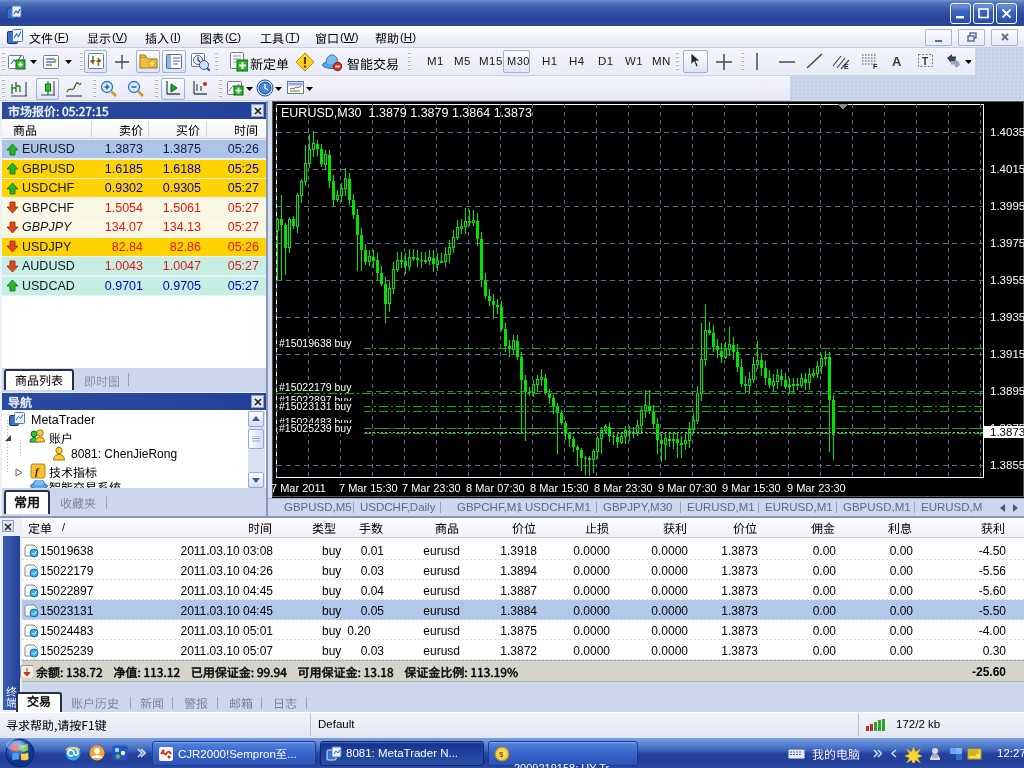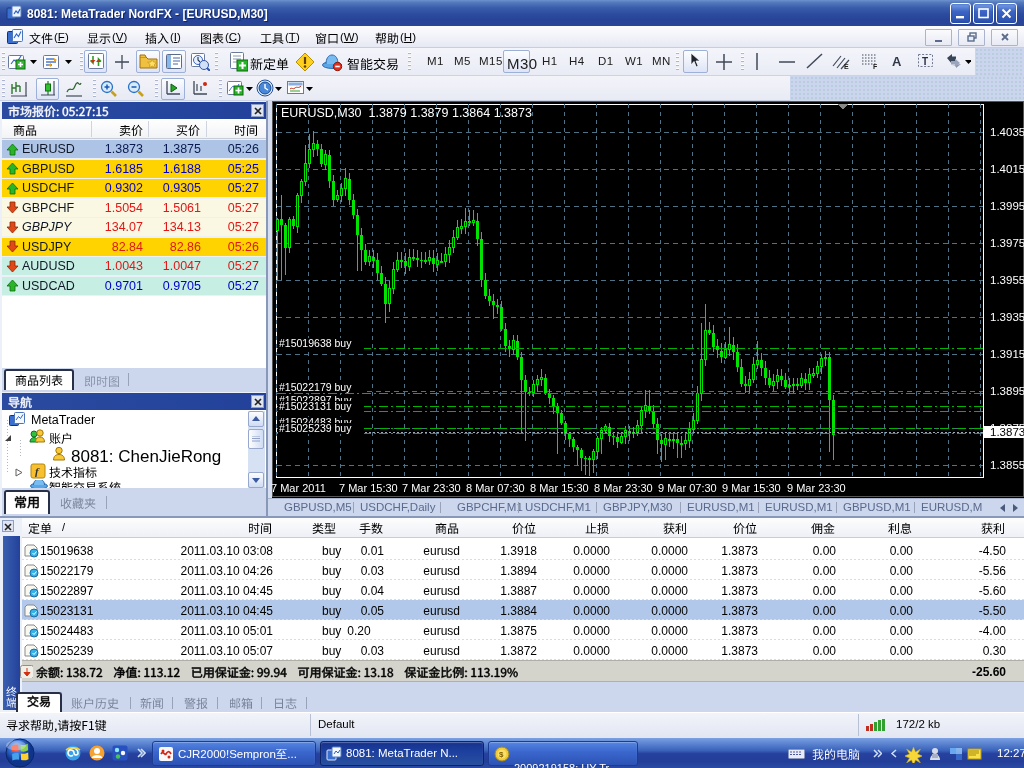--- a/index.html
+++ b/index.html
@@ -7,21 +7,20 @@
 .abs{position:absolute;}
 .lat{position:absolute;white-space:nowrap;}
 </style></head><body>
 <div id="root">
     <div class="abs" style="left:0;top:0;width:1024px;height:26px;background:linear-gradient(#6d92cf 0%,#5379bc 10%,#3a5dab 30%,#2c4b9e 55%,#27449a 75%,#2a4697 100%);"></div>
     <svg class="abs" style="left:6px;top:5px" width="16" height="16">
       <rect x="1" y="3" width="9" height="11" rx="1" fill="#3a6fd0" stroke="#183a80"></rect>
       <rect x="6" y="1" width="9" height="11" rx="1" fill="#eef3fc" stroke="#5580c0"></rect>
       <path d="M8 9l2-3 2 2 2-4" stroke="#2a62c8" stroke-width="1.2" fill="none"></path>
     </svg>
-    <div class="lat" style="left:27px;top:7px;font-size:12px;color:#fff;font-weight:bold;text-shadow:1px 1px 1px #0a2060;">8081: MetaTrader NordFX - [EURUSD,M30]</div>
     <div class="abs" style="left:950px;top:3px;width:21px;height:21px;border-radius:3px;background:linear-gradient(#7aa0e8,#3b64c4 40%,#2a50ae);border:1px solid #fff;box-shadow:inset 0 0 2px #1a3a8a;color:#fff;font-size:12px;text-align:center;line-height:19px;font-weight:bold;"><svg width="11" height="11" style="margin-top:5px">
         <rect x="1" y="7" width="8" height="2.4" fill="#fff"></rect>
       </svg></div>
     <div class="abs" style="left:973px;top:3px;width:21px;height:21px;border-radius:3px;background:linear-gradient(#7aa0e8,#3b64c4 40%,#2a50ae);border:1px solid #fff;box-shadow:inset 0 0 2px #1a3a8a;color:#fff;font-size:12px;text-align:center;line-height:19px;font-weight:bold;"><svg width="11" height="11" style="margin-top:4px">
         <rect x="1" y="1" width="9" height="8.5" fill="none" stroke="#fff" stroke-width="1.6"></rect>
       </svg></div>
     <div class="abs" style="left:996px;top:3px;width:21px;height:21px;border-radius:3px;background:linear-gradient(#7aa0e8,#3b64c4 40%,#2a50ae);border:1px solid #fff;box-shadow:inset 0 0 2px #1a3a8a;color:#fff;font-size:12px;text-align:center;line-height:19px;font-weight:bold;"><svg width="11" height="11" style="margin-top:4px">
         <path d="M1.5 1.5l8 8M9.5 1.5l-8 8" stroke="#fff" stroke-width="1.9"></path>
       </svg></div>
     <div class="abs" style="left:0;top:26px;width:1024px;height:22px;background:linear-gradient(#fdfdfe,#f0f1f8 60%,#e6e8f3);border-bottom:1px solid #c8cde0;"></div>
@@ -145,21 +144,21 @@
       <rect x="13.2" y="13.7" width="4.6" height="1.6" fill="#fff"></rect>
     </svg>
     <svg style="position:absolute;left:347px;top:54px;" width="52" height="19" viewBox="0 0 52 19">
       <path fill="#000" d="M8 6.1H10.7V8.9H8ZM7.1 5.2V9.8H11.6V5.2ZM3.5 13.5H9.6V14.8H3.5ZM3.5 12.8V11.6H9.6V12.8ZM2.5 10.8V16.1H3.5V15.6H9.6V16.1H10.5V10.8ZM2.1 4.1C1.8 5.1 1.3 6.1 0.7 6.7C0.9 6.8 1.2 7.1 1.4 7.2C1.7 6.9 2 6.5 2.2 6H3.4V6.8L3.3 7.3H0.7V8.1H3.2C2.9 8.9 2.2 9.7 0.5 10.4C0.7 10.5 1 10.8 1.2 11.1C2.5 10.4 3.3 9.7 3.7 8.9C4.4 9.4 5.4 10.1 5.8 10.4L6.4 9.7C6.1 9.5 4.6 8.6 4 8.3L4.1 8.1H6.5V7.3H4.3L4.3 6.8V6H6.2V5.2H2.7C2.8 4.9 2.9 4.6 3 4.3Z M18 9.6V10.7H15.2V9.6ZM14.3 8.8V16.1H15.2V13.5H18V15C18 15.1 17.9 15.2 17.8 15.2C17.6 15.2 17 15.2 16.4 15.2C16.5 15.4 16.7 15.8 16.7 16.1C17.6 16.1 18.1 16.1 18.5 15.9C18.8 15.8 18.9 15.5 18.9 15V8.8ZM15.2 11.5H18V12.7H15.2ZM24.2 5.1C23.4 5.5 22.2 6 21.1 6.4V4.2H20.2V8.5C20.2 9.6 20.5 9.9 21.7 9.9C22 9.9 23.7 9.9 24 9.9C25 9.9 25.3 9.4 25.4 7.9C25.1 7.8 24.7 7.6 24.5 7.5C24.5 8.8 24.4 9 23.9 9C23.5 9 22.1 9 21.8 9C21.2 9 21.1 8.9 21.1 8.5V7.2C22.4 6.8 23.8 6.3 24.8 5.9ZM24.3 10.9C23.6 11.4 22.3 11.9 21.1 12.3V10.2H20.2V14.6C20.2 15.7 20.5 16 21.8 16C22 16 23.8 16 24 16C25.1 16 25.4 15.5 25.5 13.8C25.3 13.7 24.9 13.6 24.6 13.4C24.6 14.9 24.5 15.1 24 15.1C23.6 15.1 22.1 15.1 21.9 15.1C21.2 15.1 21.1 15.1 21.1 14.6V13.1C22.4 12.8 23.9 12.2 24.9 11.7ZM14.1 7.9C14.4 7.8 14.8 7.7 18.4 7.5C18.5 7.7 18.6 7.9 18.7 8.2L19.5 7.8C19.3 7 18.5 5.8 17.8 4.9L17.1 5.3C17.4 5.7 17.7 6.2 18 6.7L15.1 6.9C15.7 6.2 16.3 5.3 16.7 4.4L15.7 4.1C15.3 5.1 14.6 6.2 14.4 6.4C14.1 6.7 13.9 6.9 13.8 7C13.9 7.2 14 7.7 14.1 7.9Z M30.1 7.3C29.4 8.3 28.1 9.3 26.9 10C27.1 10.1 27.5 10.5 27.7 10.7C28.8 10 30.2 8.8 31.1 7.7ZM34 7.9C35.2 8.7 36.7 9.9 37.3 10.8L38.2 10.1C37.5 9.3 36 8.1 34.8 7.3ZM30.6 9.6 29.7 9.9C30.2 11.1 30.9 12.2 31.8 13.1C30.5 14.1 28.7 14.8 26.6 15.3C26.8 15.5 27.1 15.9 27.2 16.1C29.3 15.6 31.1 14.9 32.5 13.8C33.9 14.9 35.7 15.6 37.8 16C38 15.8 38.2 15.4 38.5 15.1C36.4 14.8 34.6 14.1 33.3 13.1C34.2 12.2 34.9 11.1 35.5 9.8L34.5 9.5C34 10.7 33.4 11.7 32.5 12.5C31.7 11.7 31 10.7 30.6 9.6ZM31.4 4.4C31.8 4.8 32.1 5.5 32.3 6H26.9V6.9H38.1V6H32.7L33.3 5.7C33.1 5.3 32.7 4.6 32.4 4Z M42.4 7.6H48.8V8.9H42.4ZM42.4 5.6H48.8V6.9H42.4ZM41.4 4.8V9.8H42.9C42 10.9 40.8 12 39.5 12.8C39.7 12.9 40.1 13.3 40.3 13.4C41 13 41.7 12.4 42.4 11.7H44.2C43.3 13.1 42 14.4 40.6 15.2C40.8 15.3 41.2 15.7 41.4 15.9C42.8 14.9 44.3 13.4 45.3 11.7H47C46.4 13.3 45.4 14.7 44.2 15.6C44.4 15.7 44.8 16 45 16.2C46.2 15.2 47.3 13.6 48 11.7H49.6C49.4 14 49.2 14.9 48.9 15.2C48.8 15.3 48.7 15.3 48.4 15.3C48.2 15.3 47.6 15.3 47 15.2C47.1 15.5 47.2 15.9 47.2 16.1C47.9 16.1 48.5 16.1 48.8 16.1C49.2 16.1 49.5 16 49.7 15.8C50.1 15.3 50.4 14.2 50.6 11.3C50.7 11.2 50.7 10.9 50.7 10.9H43.2C43.5 10.5 43.8 10.1 44 9.8H49.8V4.8Z"></path>
     </svg>
     <div class="abs" style="left:408px;top:52px;width:3px;height:20px;background:repeating-linear-gradient(#fff 0 1px,#aab4d0 1px 2px,transparent 2px 4px);"></div>
     <div class="lat" style="left:427px;top:55px;font-size:11.5px;color:#202020;letter-spacing:0.5px;">M1</div>
     <div class="lat" style="left:454px;top:55px;font-size:11.5px;color:#202020;letter-spacing:0.5px;">M5</div>
     <div class="lat" style="left:479px;top:55px;font-size:11.5px;color:#202020;letter-spacing:0.5px;">M15</div>
     <div class="abs" style="left:503px;top:50px;width:27px;height:23px;background:linear-gradient(#fdfdff,#dde4f6);border:1px solid #9db0d8;border-radius:2px;"></div>
-    <div class="lat" style="left:507px;top:55px;font-size:15px;color:#202020;letter-spacing:0.5px;">M30</div>
+    <div class="lat" style="left:507px;top:55px;font-size:11px;color:#202020;letter-spacing:0.5px;">M30</div>
     <div class="lat" style="left:542px;top:55px;font-size:11.5px;color:#202020;letter-spacing:0.5px;">H1</div>
     <div class="lat" style="left:569px;top:55px;font-size:11.5px;color:#202020;letter-spacing:0.5px;">H4</div>
     <div class="lat" style="left:598px;top:55px;font-size:11.5px;color:#202020;letter-spacing:0.5px;">D1</div>
     <div class="lat" style="left:625px;top:55px;font-size:11.5px;color:#202020;letter-spacing:0.5px;">W1</div>
     <div class="lat" style="left:652px;top:55px;font-size:11.5px;color:#202020;letter-spacing:0.5px;">MN</div>
     <div class="abs" style="left:676px;top:52px;width:3px;height:20px;background:repeating-linear-gradient(#fff 0 1px,#aab4d0 1px 2px,transparent 2px 4px);"></div>
     <div class="abs" style="left:683px;top:50px;width:25px;height:23px;background:linear-gradient(#fdfdff,#dde4f6);border:1px solid #9db0d8;border-radius:2px;"></div>
     <svg class="abs" style="left:688px;top:52px" width="16" height="18">
       <path d="M3 1l0 12 3-3.5 2.2 5.5 2-1-2.2-5h4z" fill="#202430" stroke="#fff" stroke-width="0.8"></path>
     </svg>
@@ -376,21 +375,21 @@
       <circle cx="11" cy="4" r="3.2" fill="#f8c838" stroke="#a07808"></circle>
       <path d="M6.5 13c0-3.5 2-5 4.5-5s4.5 1.5 4.5 5z" fill="#f8c838" stroke="#a07808"></path>
     </svg>
     <svg style="position:absolute;left:49px;top:429px;" width="24" height="17" viewBox="0 0 24 17">
       <path fill="#000" d="M2.6 5.9V9.4C2.6 10.9 2.4 13.1 0.4 14.3C0.6 14.4 0.8 14.7 0.9 14.8C3 13.4 3.3 11.1 3.3 9.4V5.9ZM3 12.4C3.5 13 4.2 13.9 4.5 14.5L5.1 14C4.8 13.5 4.1 12.6 3.6 12ZM1 4.4V11.8H1.7V5.1H4.1V11.8H4.8V4.4ZM10.1 4.4C9.5 5.6 8.5 6.7 7.4 7.5C7.6 7.6 7.9 8 8.1 8.1C9.1 7.3 10.2 6 10.9 4.6ZM6 14.9C6.2 14.8 6.5 14.6 8.9 13.7C8.8 13.5 8.8 13.2 8.8 12.9L7 13.5V9.3H8C8.5 11.6 9.5 13.6 11 14.6C11.1 14.4 11.4 14.1 11.6 13.9C10.2 13.1 9.3 11.3 8.8 9.3H11.3V8.5H7V4.1H6.2V8.5H5.1V9.3H6.2V13.4C6.2 13.9 5.8 14.1 5.6 14.2C5.8 14.4 5.9 14.7 6 14.9Z M15 6.5H21.2V9H15L15 8.3ZM17.3 4C17.5 4.5 17.8 5.2 17.9 5.7H14V8.3C14 10.1 13.9 12.6 12.4 14.4C12.6 14.5 13 14.8 13.2 15C14.4 13.5 14.8 11.5 14.9 9.8H21.2V10.6H22.1V5.7H18.3L18.9 5.5C18.7 5.1 18.4 4.3 18.2 3.8Z"></path>
     </svg>
     <svg class="abs" style="left:52px;top:446px" width="14" height="16">
       <circle cx="7" cy="4.5" r="3.2" fill="#f8c838" stroke="#a07808"></circle>
       <path d="M1.5 14c0-4 2.5-5.5 5.5-5.5s5.5 1.5 5.5 5.5z" fill="#f8c838" stroke="#a07808"></path>
     </svg>
-    <div class="lat" style="left:71px;top:447px;font-size:17px;color:#000;">8081: ChenJieRong</div>
+    <div class="lat" style="left:71px;top:447px;font-size:12px;color:#000;">8081: ChenJieRong</div>
     <svg class="abs" style="left:15px;top:468px" width="8" height="9">
       <path d="M1 1v7l6-3.5z" fill="#fff" stroke="#606060"></path>
     </svg>
     <svg class="abs" style="left:30px;top:463px" width="16" height="16">
       <rect x="1" y="1" width="14" height="14" rx="2" fill="#f8c030" stroke="#b08810"></rect>
       <text x="5" y="12" font-size="11" font-style="italic" font-weight="bold" fill="#303030" font-family="Liberation Serif">f</text>
     </svg>
     <svg style="position:absolute;left:49px;top:463px;" width="48" height="17" viewBox="0 0 48 17">
       <path fill="#000" d="M7.4 3.8V5.7H4.5V6.6H7.4V8.4H4.8V9.2H5.2L5.1 9.2C5.6 10.5 6.3 11.6 7.1 12.5C6.1 13.2 5 13.8 3.8 14.1C4 14.3 4.2 14.6 4.3 14.9C5.6 14.5 6.7 13.9 7.8 13.2C8.7 13.9 9.7 14.5 11 14.9C11.1 14.7 11.4 14.3 11.6 14.1C10.4 13.8 9.3 13.3 8.5 12.6C9.6 11.6 10.4 10.2 10.9 8.6L10.3 8.3L10.2 8.4H8.3V6.6H11.1V5.7H8.3V3.8ZM6 9.2H9.8C9.3 10.3 8.6 11.2 7.8 12C7 11.2 6.4 10.3 6 9.2ZM2.1 3.8V6.3H0.6V7.1H2.1V9.7C1.5 9.9 0.9 10.1 0.4 10.2L0.7 11.1L2.1 10.6V13.8C2.1 14 2.1 14 1.9 14C1.8 14 1.2 14 0.7 14C0.8 14.3 0.9 14.6 0.9 14.8C1.8 14.9 2.3 14.8 2.6 14.7C2.9 14.5 3 14.3 3 13.8V10.4L4.5 9.9L4.4 9.1L3 9.5V7.1H4.4V6.3H3V3.8Z M19.3 4.6C20 5.1 21 5.9 21.4 6.4L22.1 5.8C21.6 5.3 20.7 4.5 19.9 4ZM17.5 3.9V6.9H12.8V7.8H17.3C16.2 9.8 14.3 11.8 12.4 12.7C12.6 12.9 12.9 13.3 13.1 13.5C14.7 12.6 16.4 10.9 17.5 9.1V14.9H18.5V8.7C19.7 10.5 21.4 12.3 22.8 13.4C23 13.2 23.3 12.8 23.5 12.6C21.9 11.6 20 9.6 18.9 7.8H23.1V6.9H18.5V3.9Z M34 4.5C33.1 5 31.6 5.4 30.2 5.7V3.9H29.3V7.3C29.3 8.3 29.7 8.6 31.1 8.6C31.3 8.6 33.6 8.6 33.9 8.6C35 8.6 35.3 8.2 35.5 6.6C35.2 6.6 34.8 6.4 34.6 6.3C34.6 7.6 34.5 7.8 33.8 7.8C33.3 7.8 31.5 7.8 31.1 7.8C30.3 7.8 30.2 7.7 30.2 7.3V6.4C31.7 6.1 33.5 5.7 34.7 5.2ZM30.1 12.3H34.1V13.6H30.1ZM30.1 11.6V10.4H34.1V11.6ZM29.3 9.6V14.9H30.1V14.3H34.1V14.8H34.9V9.6ZM26.2 3.8V6.3H24.5V7.1H26.2V9.7L24.4 10.2L24.6 11.1L26.2 10.6V13.8C26.2 14 26.1 14 26 14.1C25.8 14.1 25.3 14.1 24.8 14C24.9 14.3 25 14.7 25.1 14.9C25.9 14.9 26.3 14.8 26.7 14.7C27 14.6 27.1 14.3 27.1 13.8V10.3L28.7 9.9L28.6 9L27.1 9.4V7.1H28.5V6.3H27.1V3.8Z M41.6 4.8V5.6H46.8V4.8ZM45.3 10C45.9 11.2 46.5 12.8 46.7 13.7L47.5 13.4C47.3 12.5 46.7 11 46.1 9.8ZM41.9 9.8C41.6 11.1 41 12.4 40.4 13.2C40.6 13.3 40.9 13.6 41.1 13.7C41.7 12.8 42.3 11.4 42.7 10ZM41.1 7.6V8.5H43.6V13.7C43.6 13.9 43.6 13.9 43.4 13.9C43.2 13.9 42.7 13.9 42.1 13.9C42.2 14.2 42.3 14.6 42.3 14.8C43.2 14.8 43.7 14.8 44.1 14.7C44.4 14.5 44.5 14.2 44.5 13.7V8.5H47.5V7.6ZM38.4 3.8V6.4H36.6V7.2H38.2C37.8 8.7 37.1 10.4 36.3 11.3C36.5 11.6 36.7 11.9 36.8 12.2C37.4 11.4 38 10.2 38.4 8.9V14.9H39.3V8.6C39.7 9.2 40.2 9.9 40.4 10.3L40.9 9.6C40.7 9.3 39.7 7.9 39.3 7.5V7.2H40.9V6.4H39.3V3.8Z"></path>
     </svg>

